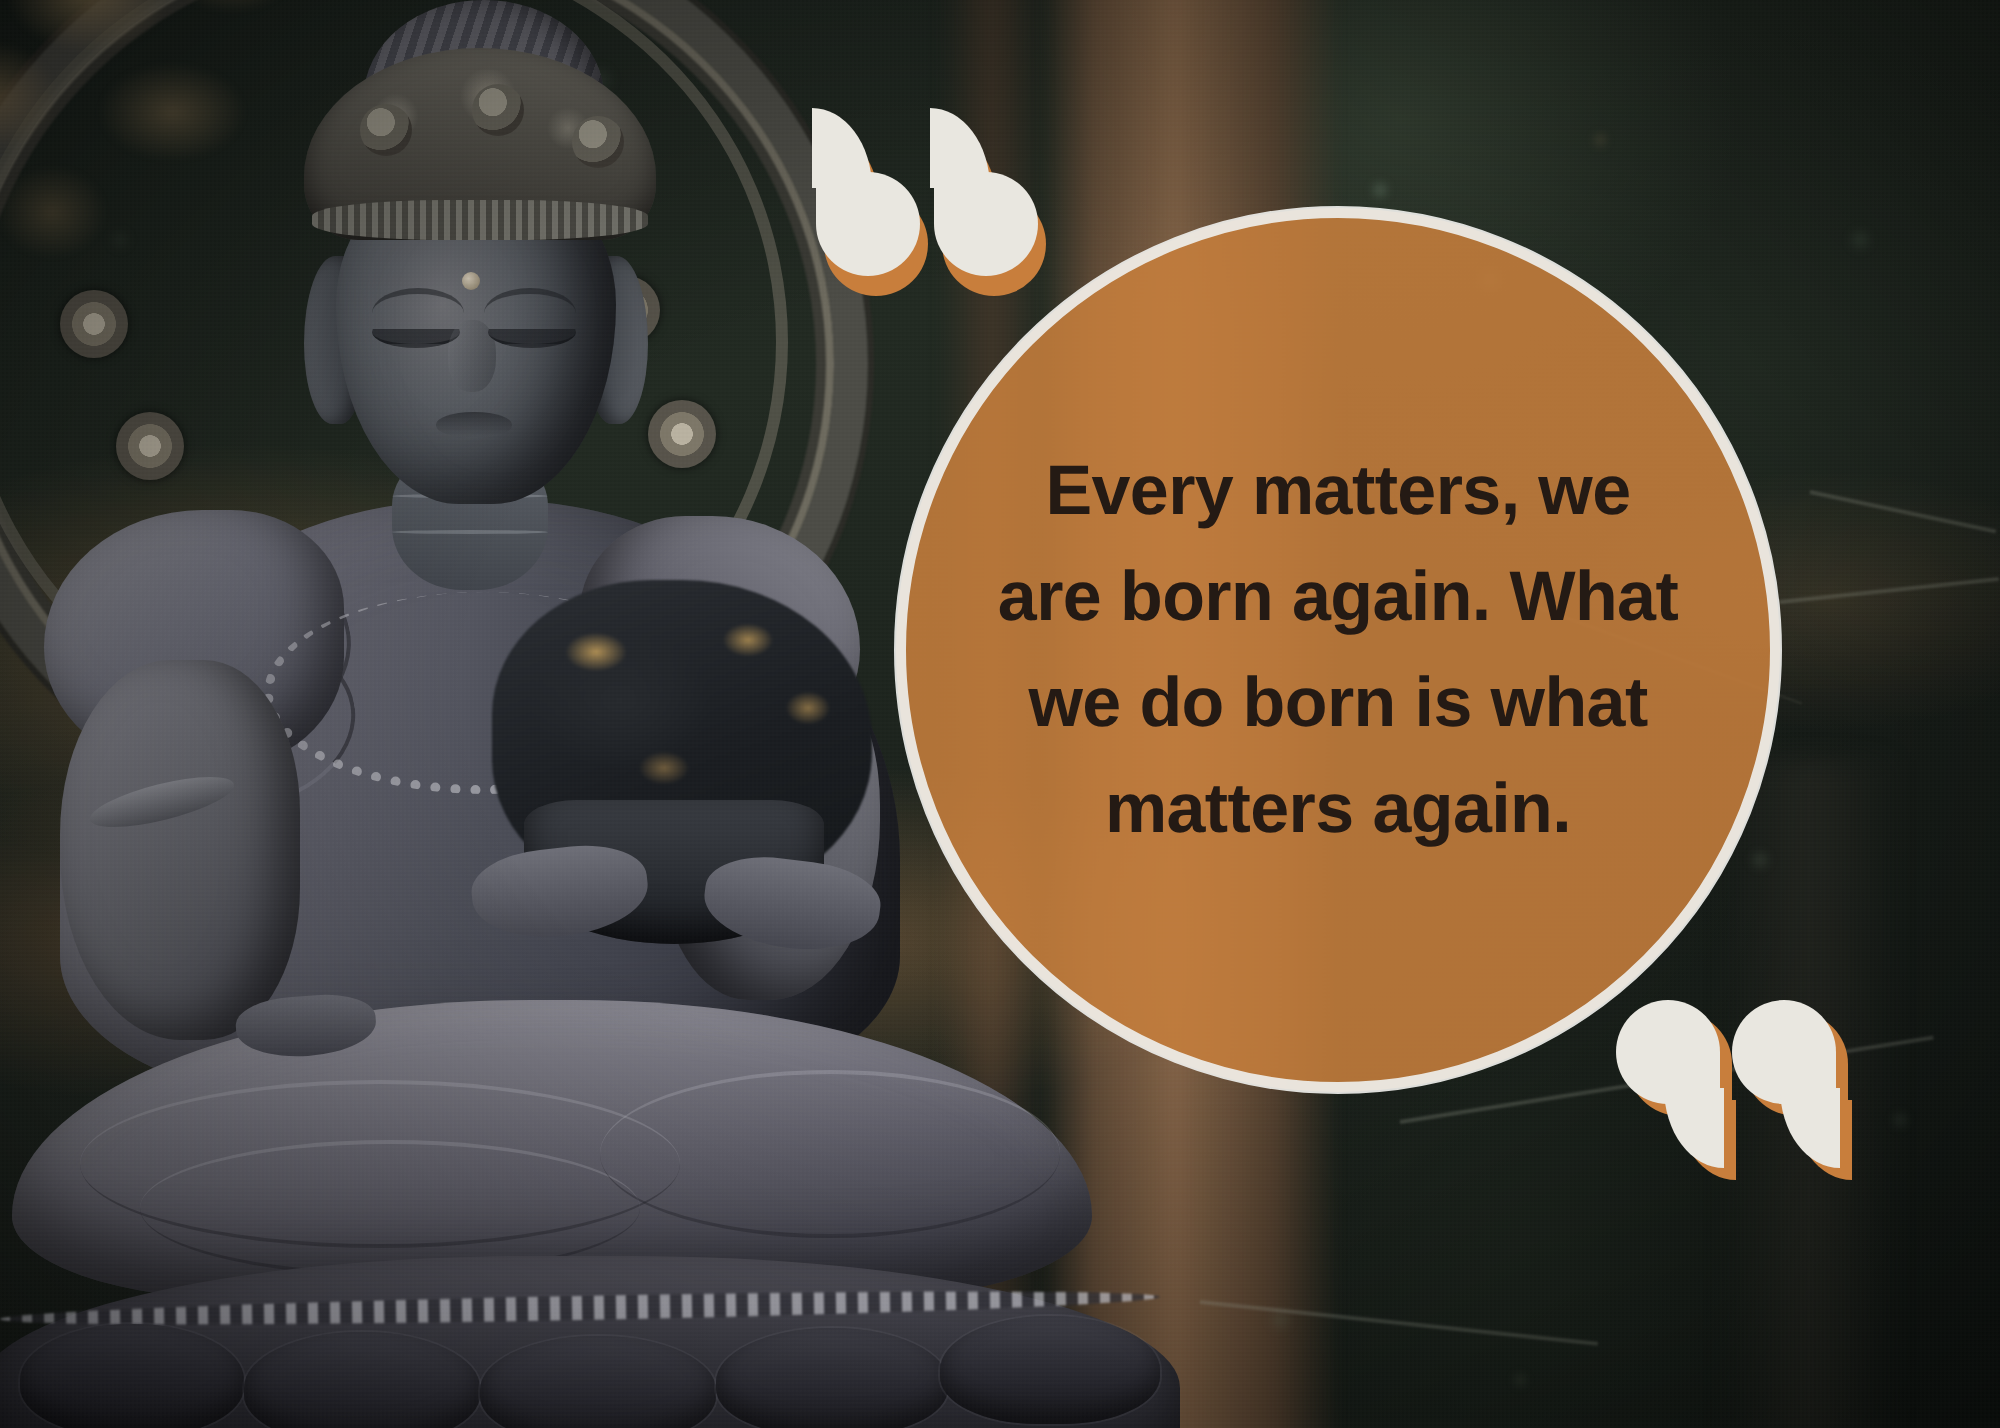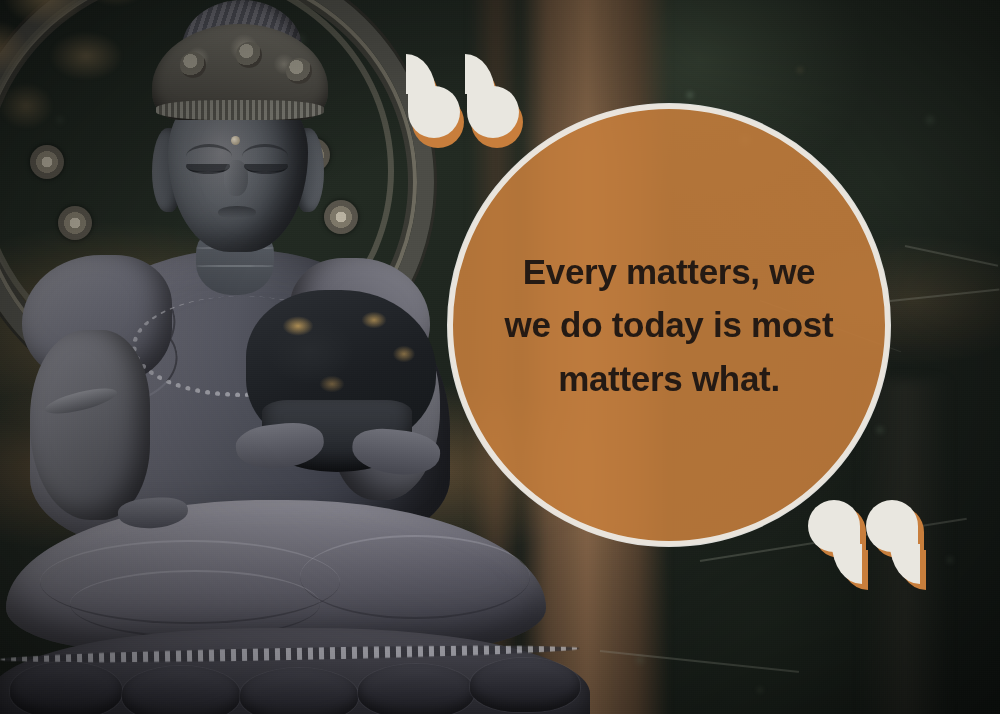--- a/index.html
+++ b/index.html
@@ -556,22 +556,23 @@
   <div class="qmark qopen q2" style="transform:rotate(180deg);">
     <div class="blob shadow-orange" style="left:0px;top:0px;"></div>
     <div class="tail shadow-orange" style="left:24px;top:44px;"></div>
     <div class="blob fill-white" style="left:4px;top:10px;"></div>
     <div class="tail fill-white" style="left:28px;top:54px;"></div>
   </div>
 
   <div class="quote-circle">
     <div class="quote-text">
       <div>Every matters, we</div>
-      <div>we do today is most</div>
-      <div>matters what.</div>
+      <div>are born again. What</div>
+      <div>we do born is what</div>
+      <div>matters again.</div>
     </div>
   </div>
   <div class="quote-ring"></div>
 
   <div class="qmark qclose q1">
     <div class="blob shadow-orange" style="left:6px;top:6px;"></div>
     <div class="tail shadow-orange" style="left:30px;top:50px;"></div>
     <div class="blob fill-white" style="left:0px;top:0px;"></div>
     <div class="tail fill-white" style="left:24px;top:44px;"></div>
   </div>

